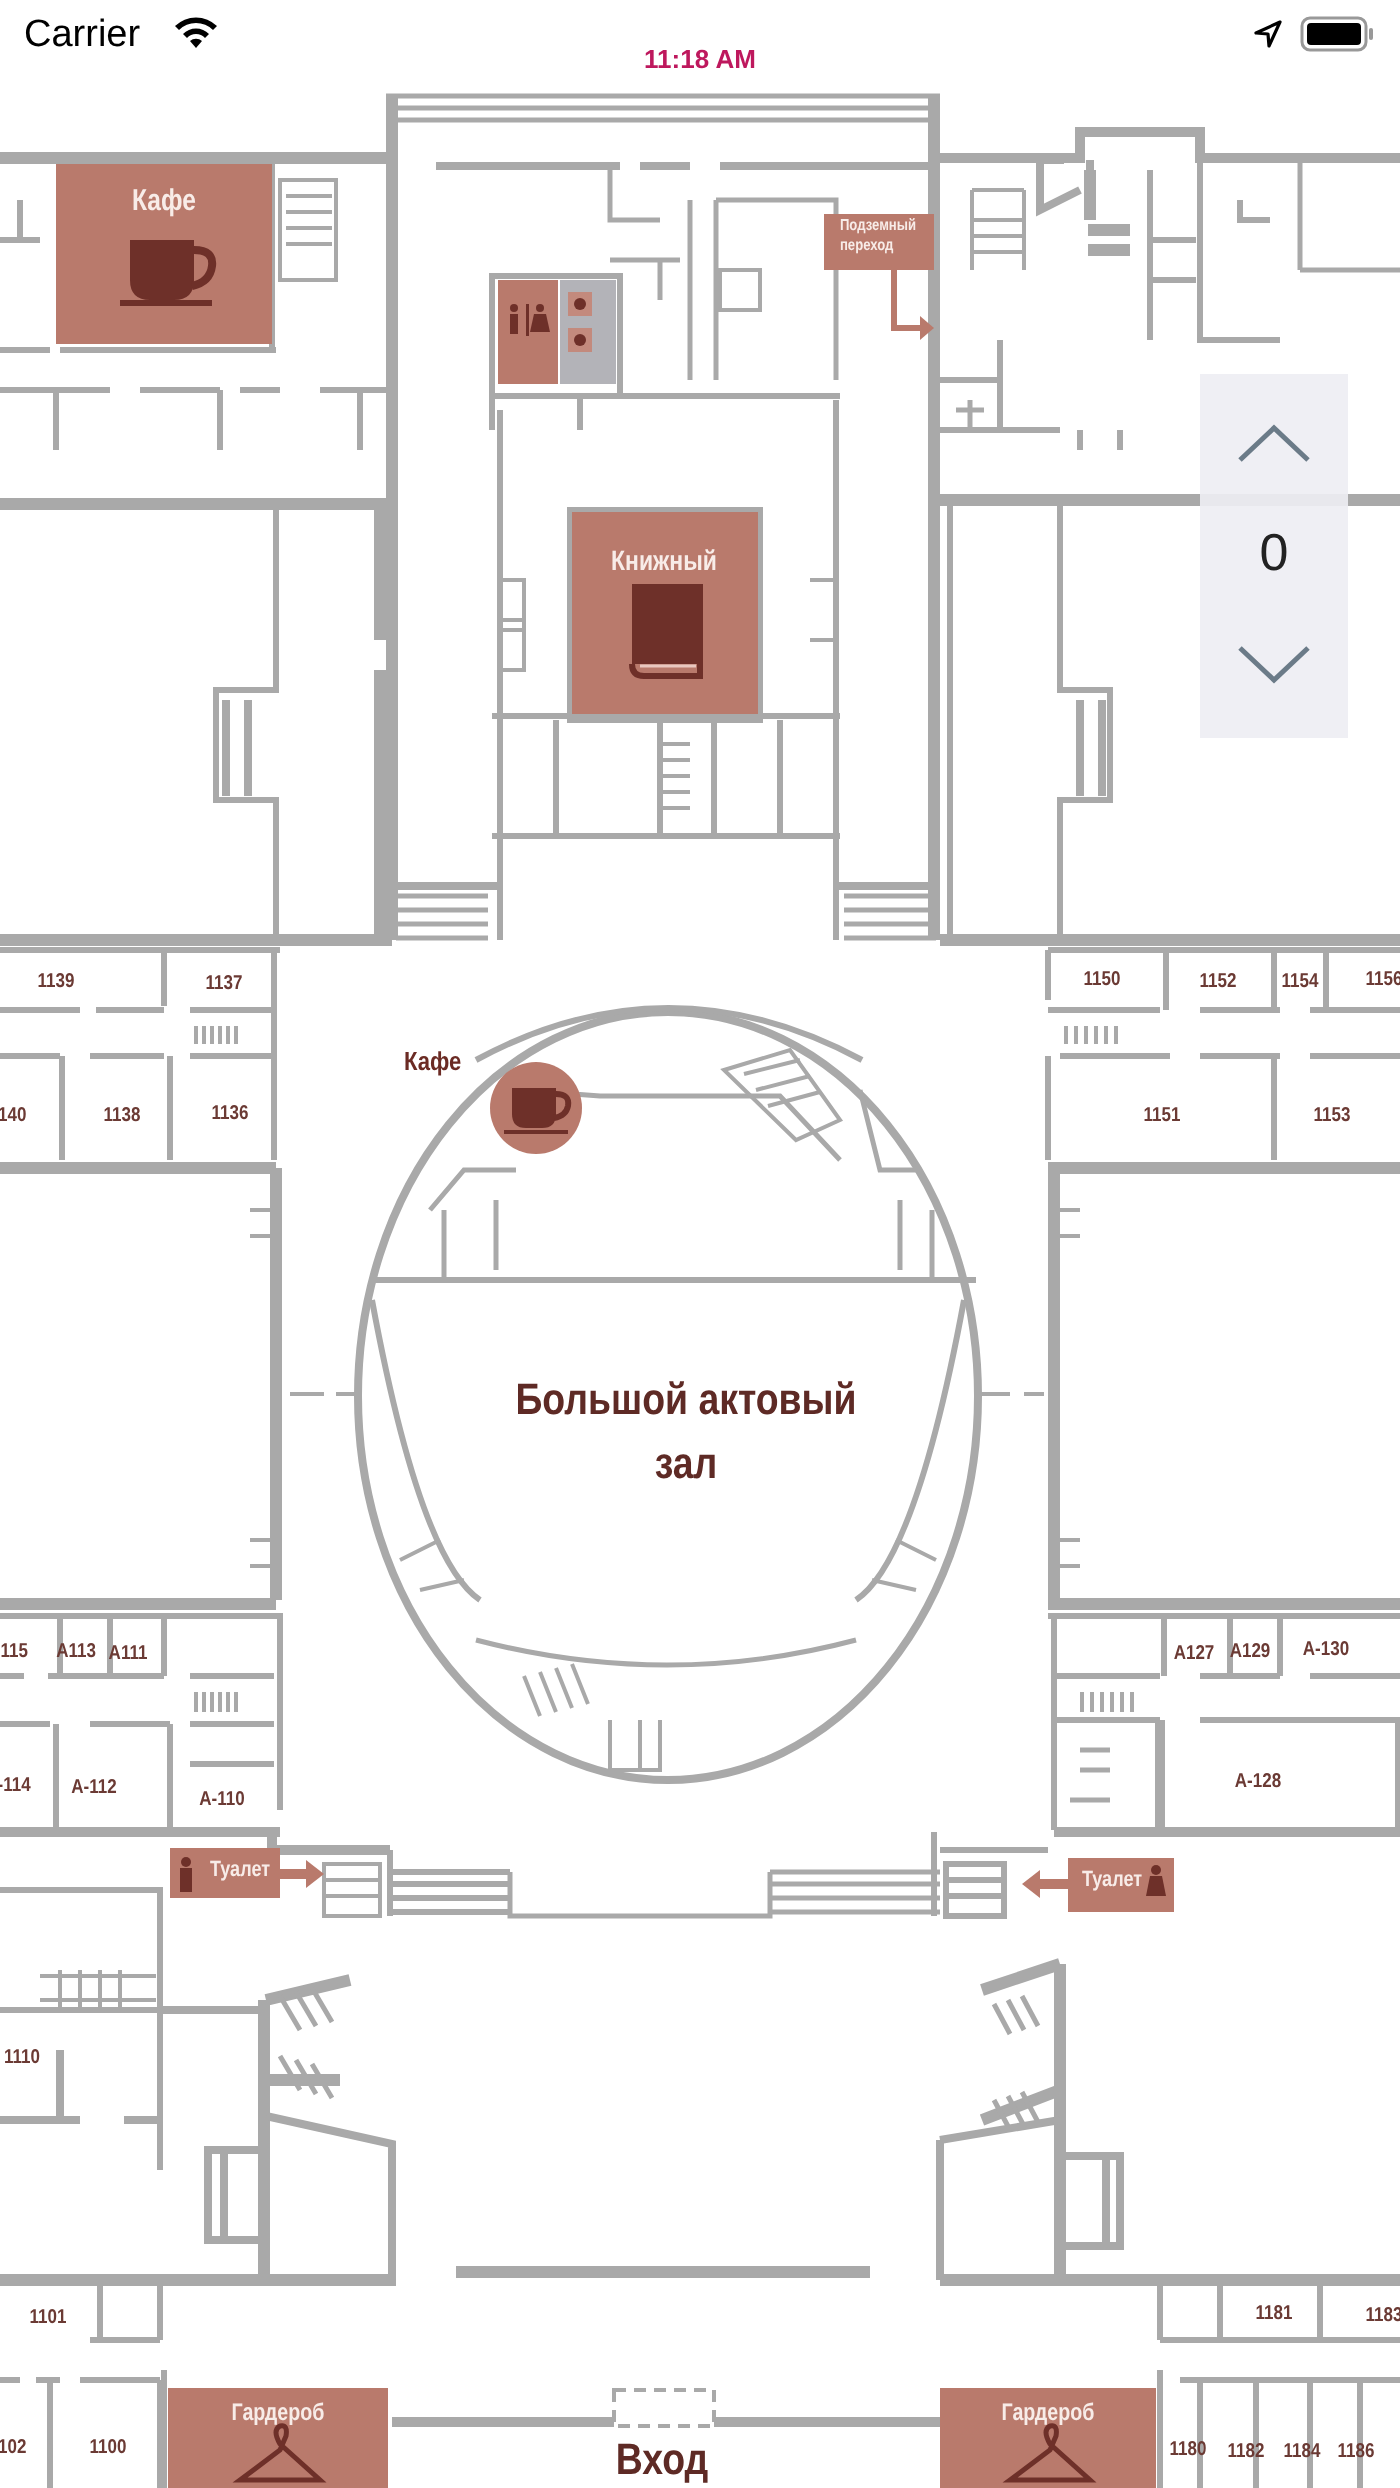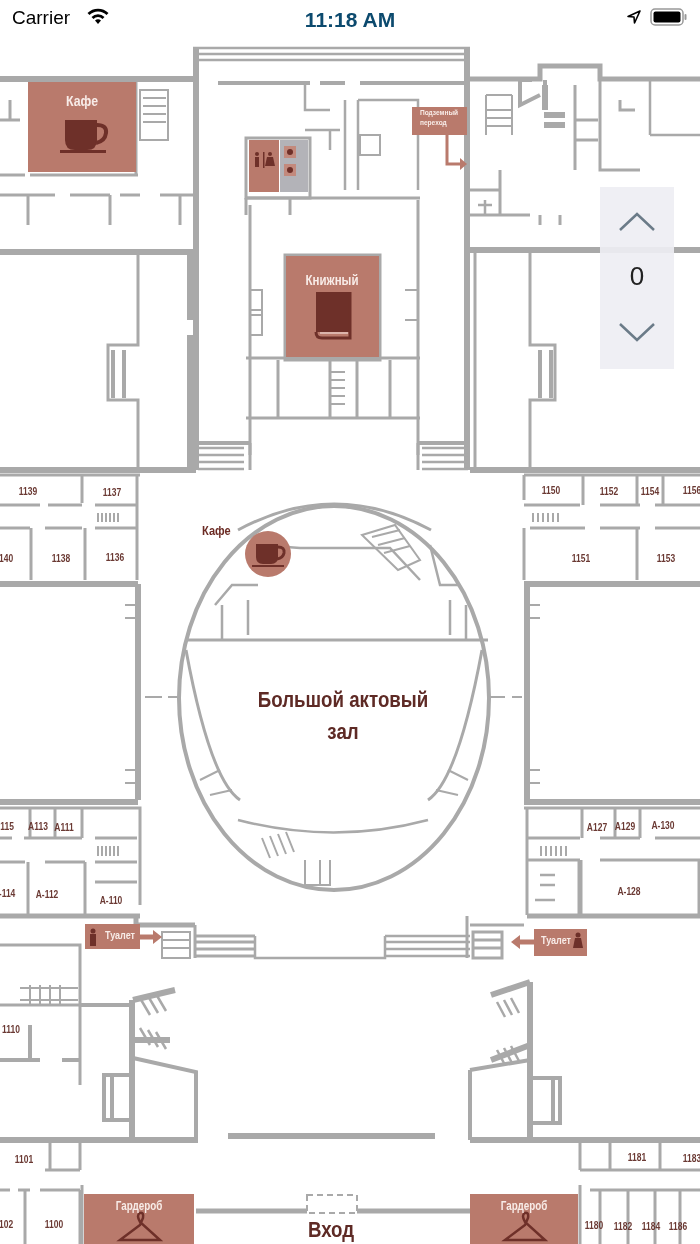--- a/index.html
+++ b/index.html
@@ -1,21 +1,21 @@
 <!DOCTYPE html>
 <html><head>
 <meta charset="utf-8">
 <style>
   html, body { margin:0; padding:0; }
   body { width:700px; height:1244px; overflow:hidden; background:#ffffff; position:relative;
          font-family:"Liberation Sans", "DejaVu Sans", sans-serif; }
   .statusbar { position:absolute; left:0; top:0; width:640px; height:36px; z-index:5; background:#fff; }
   .sb-carrier { position:absolute; left:12px; top:7px; font-size:19px; color:#000; }
   .sb-wifi { position:absolute; left:86px; top:6px; width:24px; height:20px; }
-  .sb-time { position:absolute; left:0; width:700px; top:8px; text-align:center; font-size:21px; font-weight:bold; color:#0c4a6e; pointer-events:none; }
+  .sb-time { position:absolute; left:0; width:700px; top:22px; text-align:center; font-size:13px; font-weight:bold; color:#be185d; pointer-events:none; }
   .sb-loc { position:absolute; left:626px; top:9px; width:16px; height:16px; }
   .sb-batt { position:absolute; left:650px; top:8px; width:38px; height:18px; }
   .map { position:absolute; left:0; top:36px; width:700px; height:1208px; }
   .map svg { position:absolute; left:0; top:0; }
   .lbl { position:absolute; font-family:"Liberation Sans", "DejaVu Sans", sans-serif; white-space:nowrap; }
   .room { font-size:10px; font-weight:bold; color:#6b3a34; transform:translate(-50%,-50%) scaleX(0.85); }
   .poi-title { color:#f8ece8; font-weight:bold; font-size:15px; transform:translateX(-50%) scaleX(0.82); }
   .hall { font-size:22px; font-weight:bold; color:#5e2a25; text-align:center; transform:translateX(-50%) scaleX(0.85); line-height:32px; }
   .floor-ctrl { position:absolute; left:600px; top:187px; width:74px; height:182px; background:rgba(238,238,243,0.92); z-index:4; }
   .floor-btn { position:absolute; left:0; width:74px; height:50px; cursor:pointer; display:flex; align-items:center; justify-content:center; }

